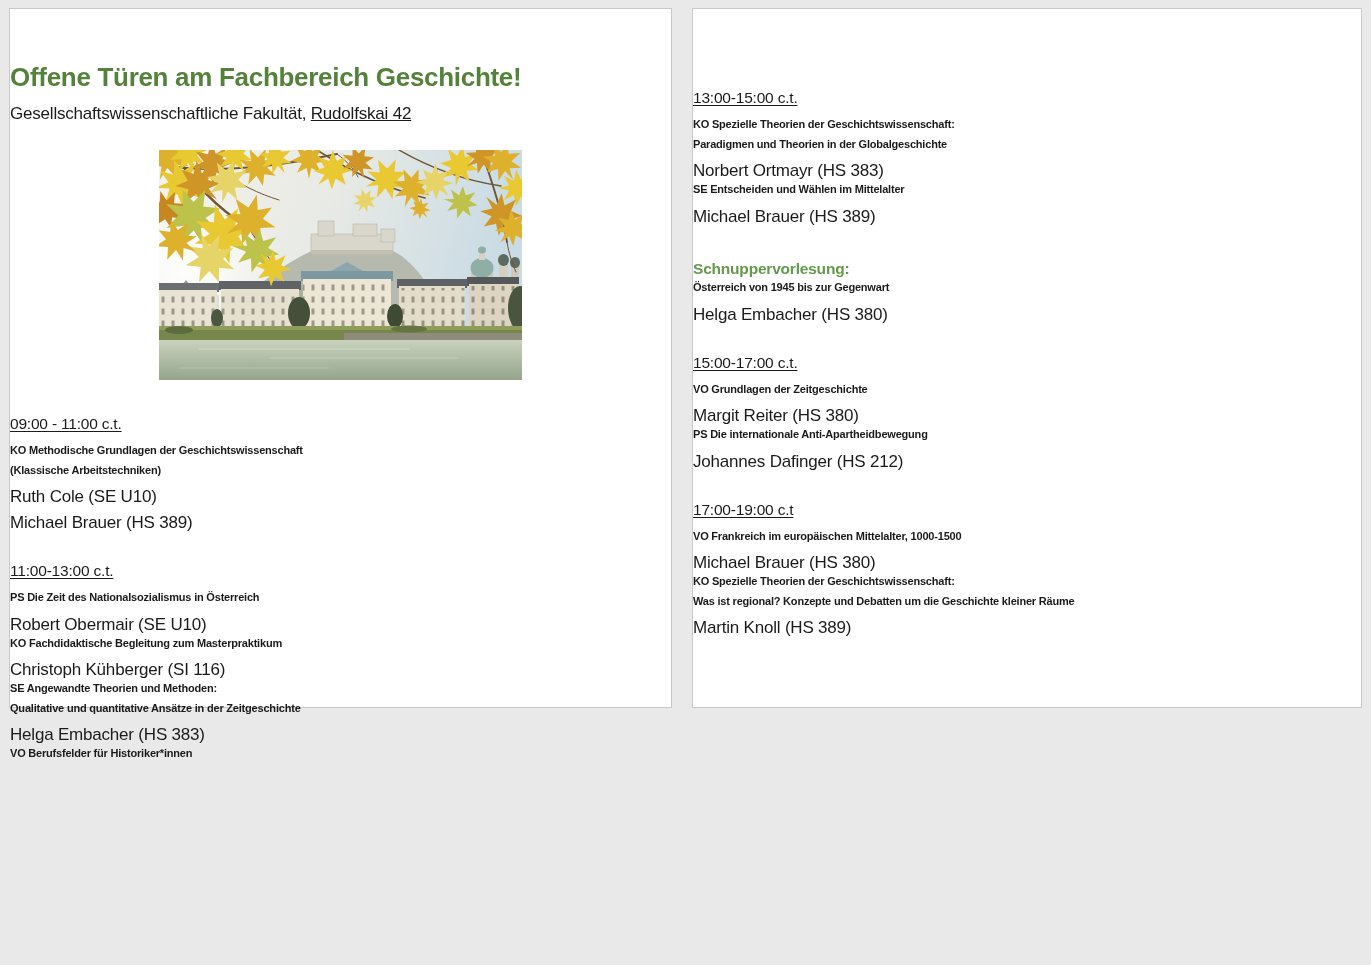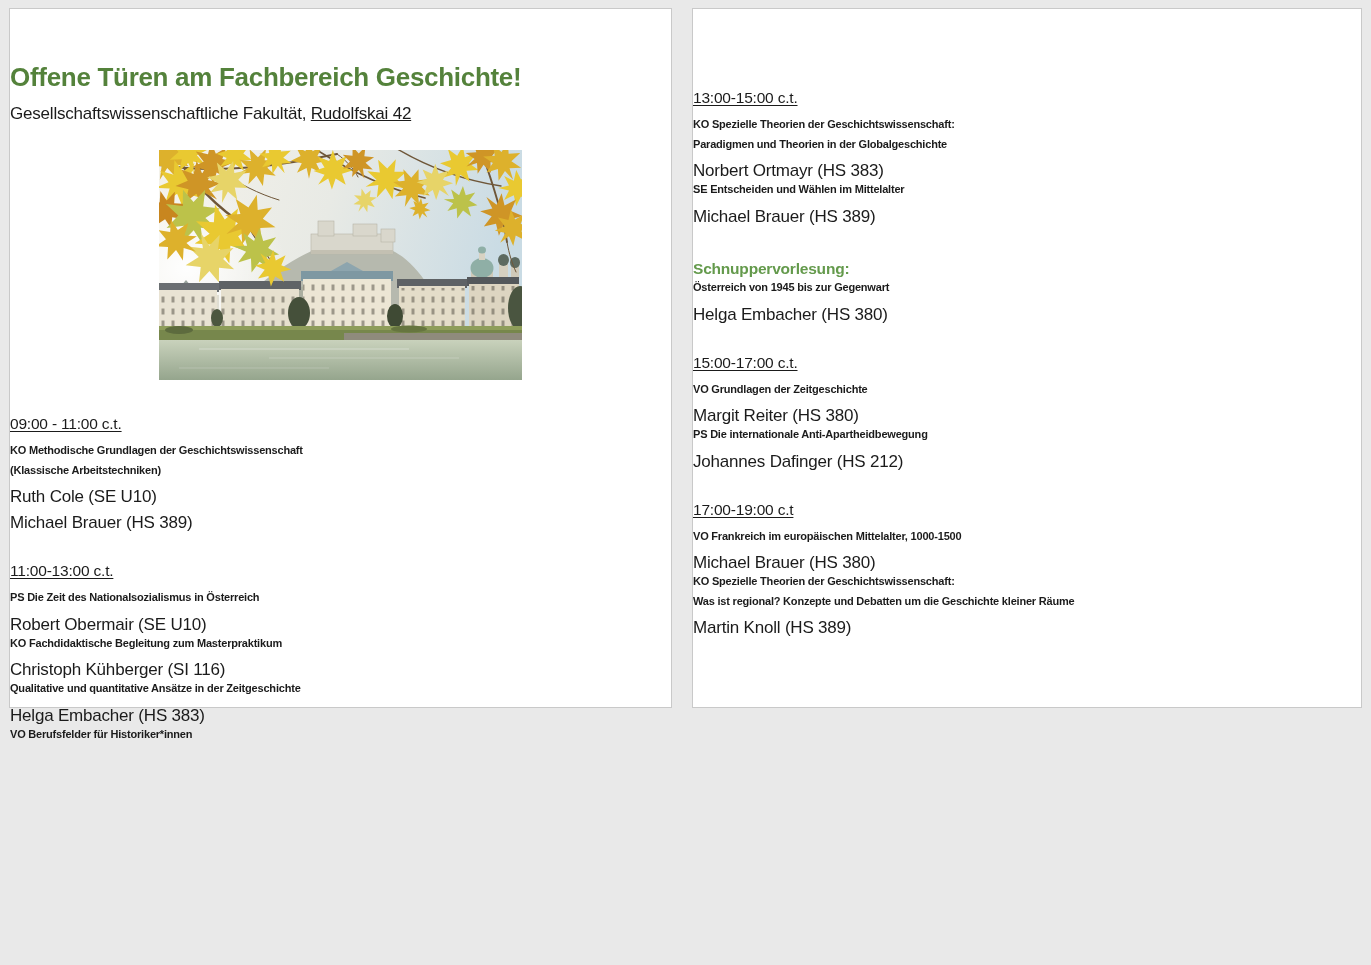--- a/index.html
+++ b/index.html
@@ -222,20 +222,21 @@
         <div class="time">11:00-13:00 c.t.</div>
         <div class="course">
           <div class="course-title">PS Die Zeit des Nationalsozialismus in Österreich</div>
           <div class="lecturer">Robert Obermair (SE U10)</div>
         </div>
         <div class="course">
           <div class="course-title">KO Fachdidaktische Begleitung zum Masterpraktikum</div>
           <div class="lecturer">Christoph Kühberger (SI 116)</div>
         </div>
         <div class="course">
+          <div class="course-title">SE Angewandte Theorien und Methoden:</div>
           <div class="course-title">Qualitative und quantitative Ansätze in der Zeitgeschichte</div>
           <div class="lecturer">Helga Embacher (HS 383)</div>
         </div>
         <div class="course">
           <div class="course-title">VO Berufsfelder für Historiker*innen</div>
         </div>
       </div>
     </div>
 </div>
 

